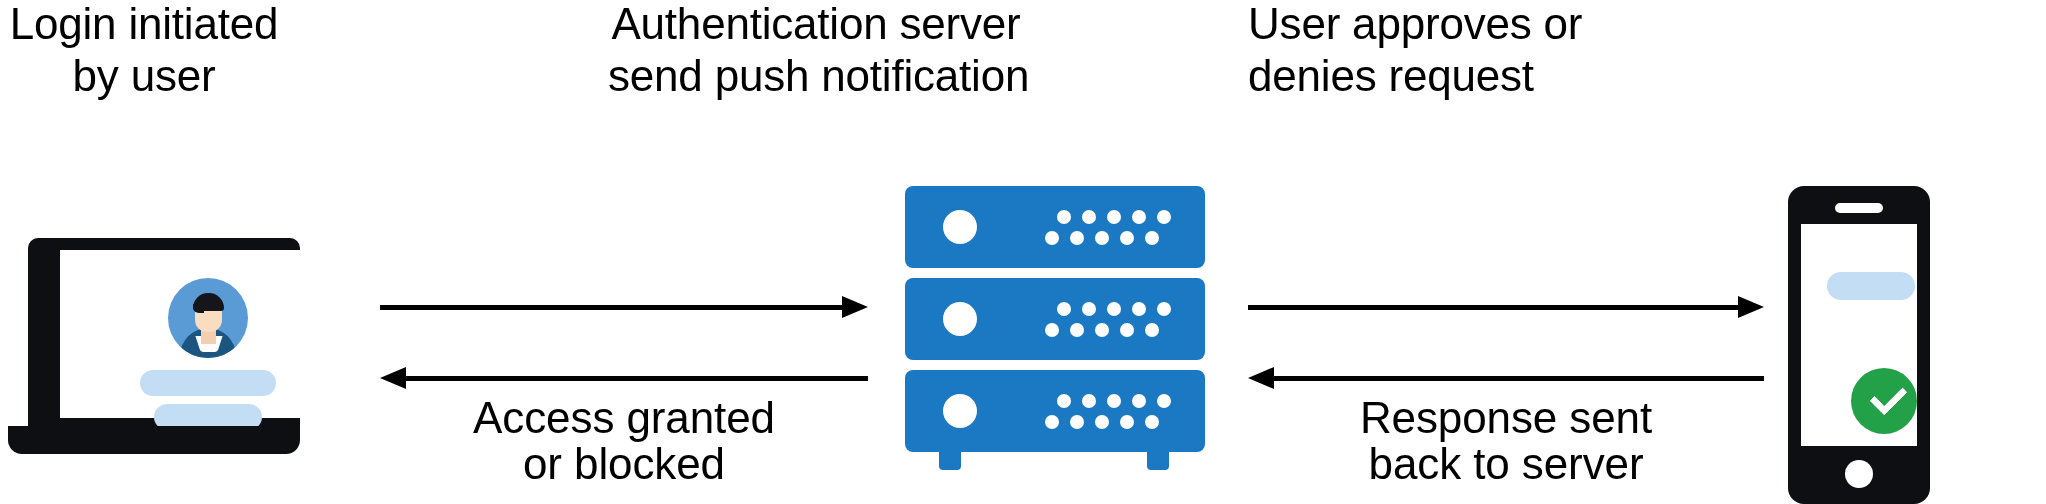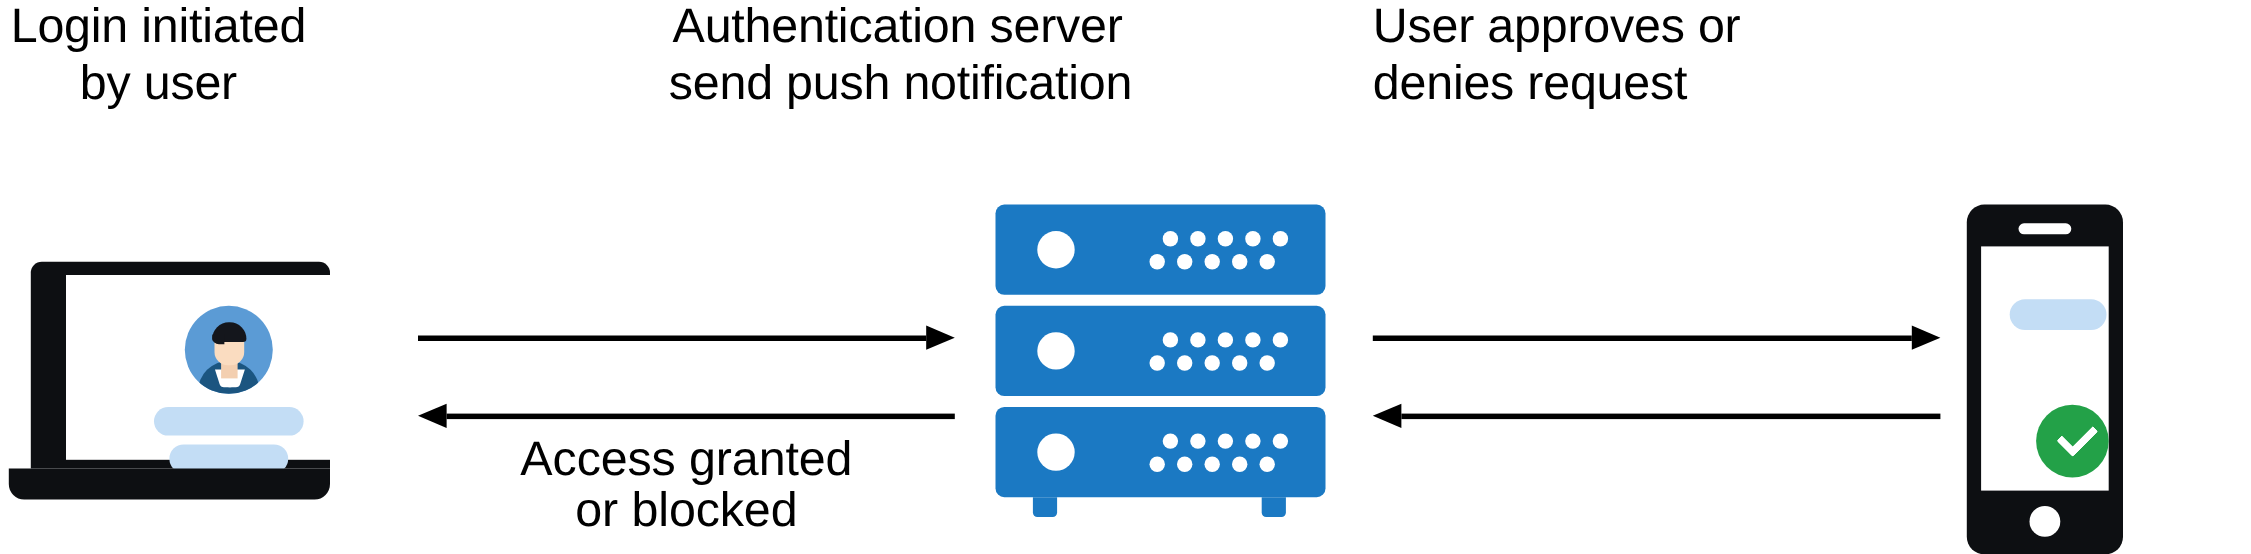--- a/index.html
+++ b/index.html
@@ -288,14 +288,16 @@
   </div>
 
   <div class="arrow" id="arrow-r-back">
     <div class="head-l"></div>
     <div class="arrow-line"></div>
   </div>
 
   <div class="arrow-label" id="label-left">Access granted
 or blocked</div>
 
+  <div class="arrow-label" id="label-right">Response sent
+back to server</div>
 
 </div>
 
 </body></html>

